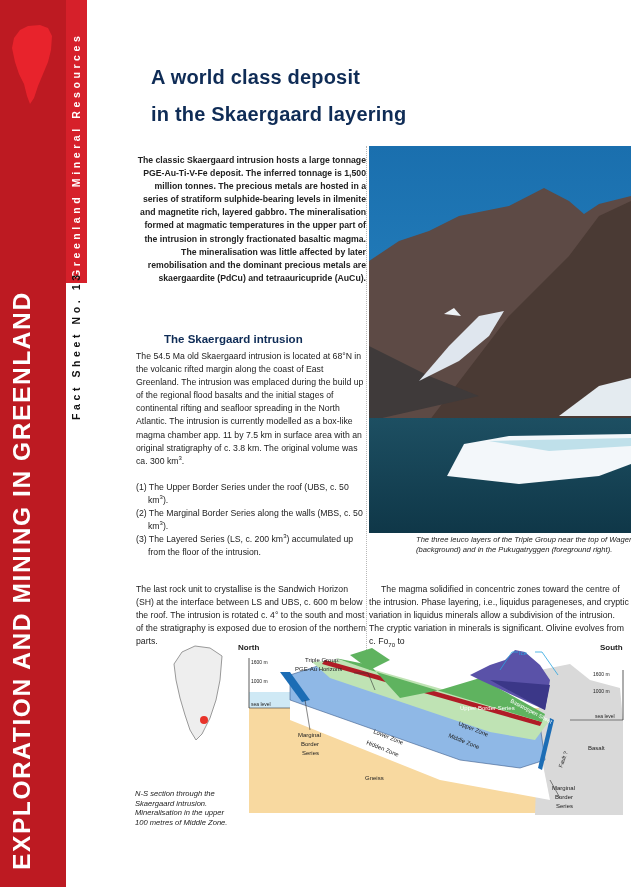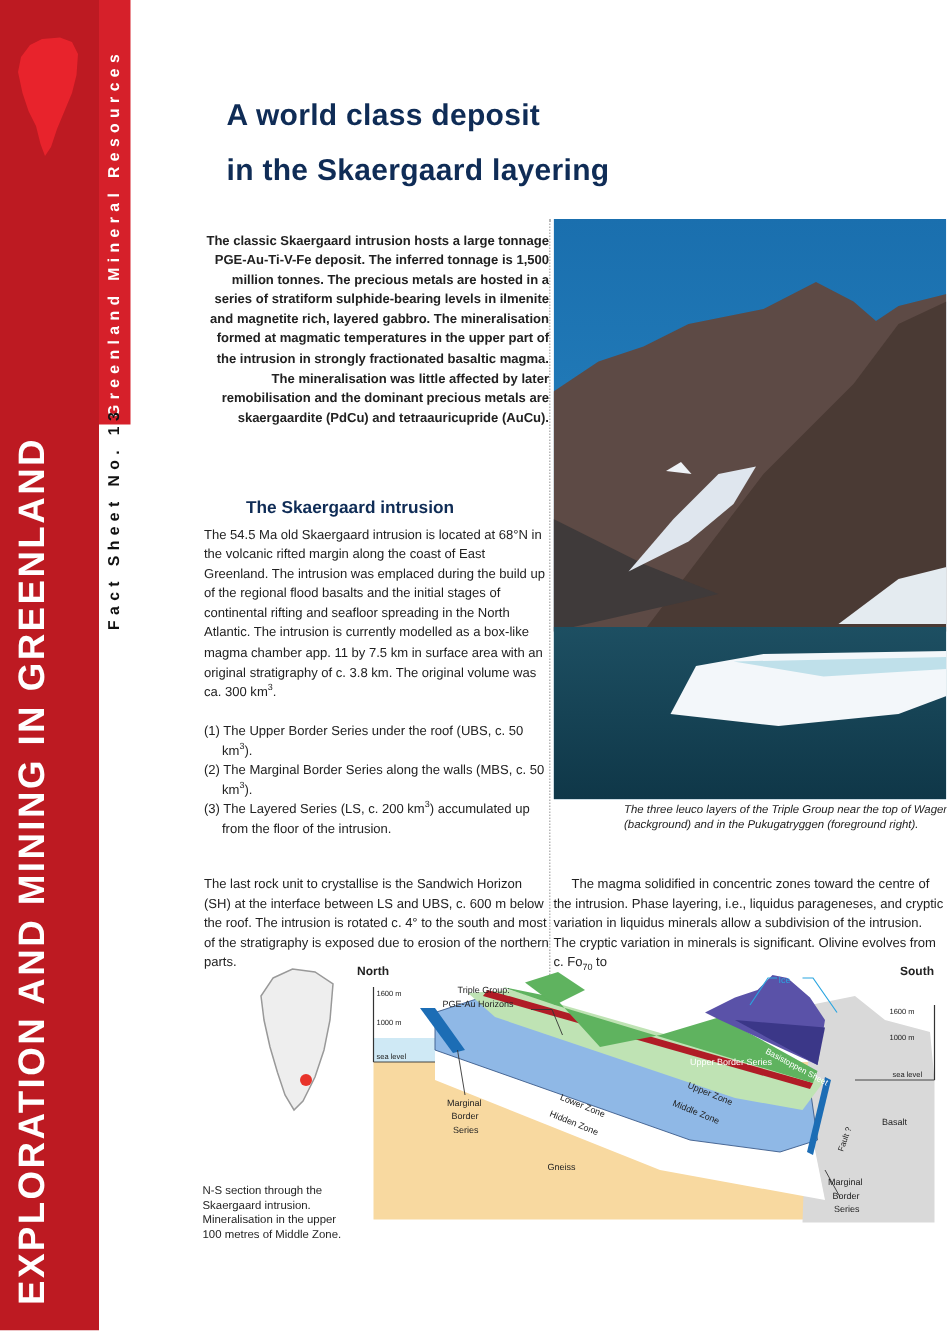--- a/index.html
+++ b/index.html
@@ -23,21 +23,21 @@
   .indent { text-indent:12px; }
   .gap { height:13px; }
   .list-item { padding-left:12px; text-indent:-12px; }
   .body-col2 { position:absolute; left:136px; top:583px; width:230px; font-size:8.7px; line-height:13.1px; color:#222; }
   .dotted { position:absolute; left:366px; top:146px; width:0; height:512px; border-left:1px dotted #b7b7b7; }
   .photo { position:absolute; left:369px; top:146px; width:262px; height:387px; overflow:hidden; }
   .photo-caption { position:absolute; left:369px; top:535px; width:255px; font-size:7.6px; line-height:9.6px; font-style:italic; color:#222;margin-left:47px; }
   .right-col { position:absolute; left:369px; top:583px; width:260px; font-size:8.7px; line-height:13.1px; color:#222; }
   .right-col p { margin:0; }
   .diagram { position:absolute; left:140px; top:640px; width:491px; height:200px; }
-  .fig-caption { position:absolute; left:135px; top:789px; width:100px; font-size:7.6px; line-height:9.6px; color:#222; }
+  .fig-caption { position:absolute; left:135px; top:789px; width:100px; font-size:7.6px; line-height:9.6px; font-style:italic; color:#222; }
   sup { font-size:6px; line-height:0; }
   sub { font-size:6px; line-height:0; }
   .dlabel { font-family:"Liberation Sans", sans-serif; }
 </style>
 </head>
 <body>
 
 <div class="sidebar">
   <svg class="gl-map" viewBox="0 0 45 85">
     <path d="M10 8 L18 4 L30 3 L38 6 L42 14 L41 28 L38 40 L33 52 L28 64 L24 76 L20 82 L17 74 L14 62 L9 52 L5 40 L2 26 L4 16 Z" fill="#e8232c"></path>

